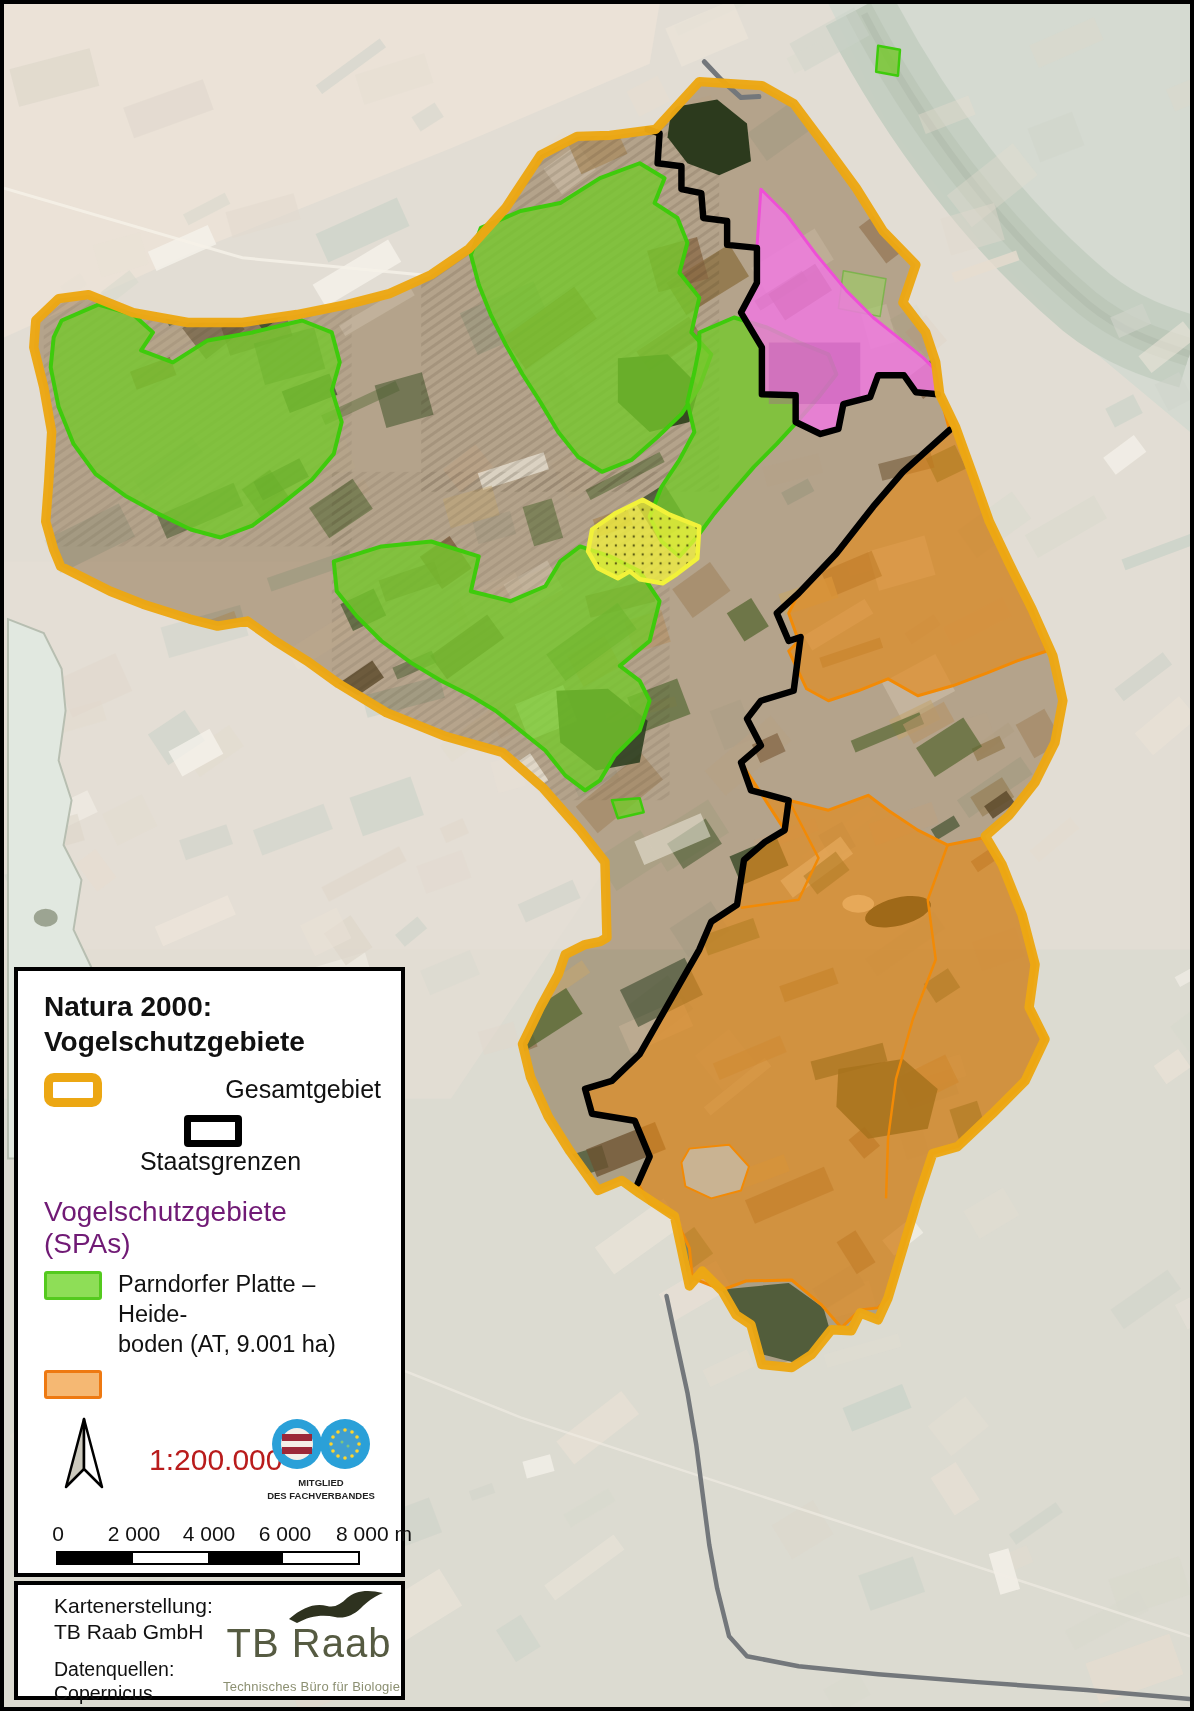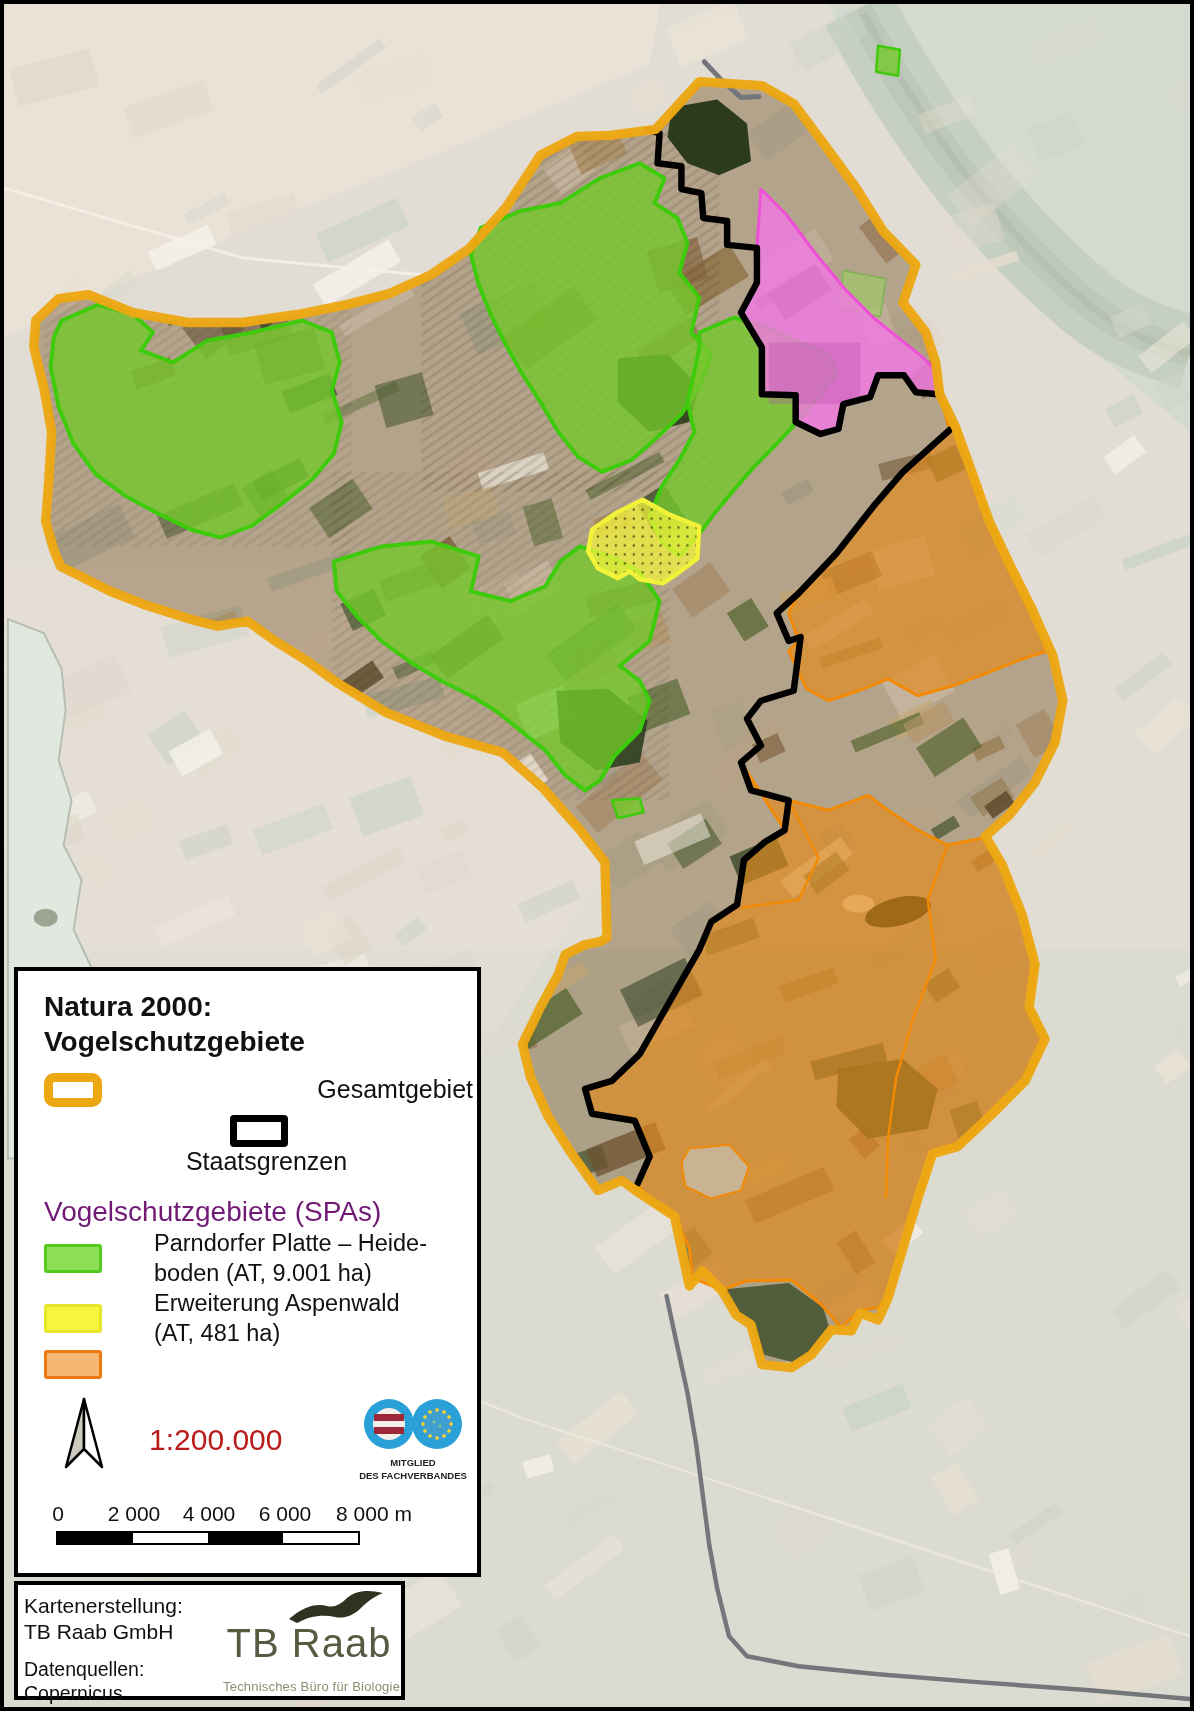--- a/index.html
+++ b/index.html
@@ -6,52 +6,52 @@
   *{box-sizing:border-box;}
   .stage{
     position:relative;width:1194px;height:1711px;overflow:hidden;
     border:4px solid #000;background:#cbc2b1;
     font-family:"Liberation Sans", sans-serif;
   }
   .map-svg{position:absolute;left:0;top:0;width:1186px;height:1703px;display:block;}
 
   
   .panel{
-    position:absolute;left:10px;top:963px;width:467px;height:610px;
-    background:#fff;border:4px solid #000;padding:18px 4px 10px 26px;
+    position:absolute;left:10px;top:963px;width:391px;height:610px;
+    background:#fff;border:4px solid #000;padding:18px 20px 10px 26px;
   }
   .panel-title{font-size:28px;font-weight:bold;line-height:1.26;color:#111;}
   .outline-row{display:flex;align-items:center;margin-top:13px;justify-content:space-between;}
   .outline-row + .outline-row{margin-top:8px;flex-direction:column;}
   .sw-outline{width:58px;height:34px;border-radius:10px;background:#fff;border:9px solid #eca713;flex:0 0 auto;}
   .sw-outline.black{border:7px solid #000;border-radius:4px;height:32px;}
   .outline-label{font-size:25px;color:#111;margin-left:16px;}
   .spa-heading{font-size:28px;color:#701a75;margin-top:20px;}
-  .spa-row{display:flex;align-items:center;gap:36px;}
+  .spa-row{display:flex;align-items:flex-start;margin-top:9px;}
   .sw-fill{width:58px;height:29px;border-radius:3px;flex:0 0 auto;margin-top:2px;}
   .sw-green{background:#8ede57;border:3px solid #54ca1e;}
   .sw-yellow{background:#f6f63e;border:3px solid #e6e62a;}
   .sw-pink{background:#f388e9;border:3px solid #ee49d3;}
   .sw-orange{background:#f5b873;border:3px solid #ee7911;}
   .spa-label{font-size:23.5px;line-height:1.28;color:#111;margin-left:16px;}
   .tools-row{position:relative;height:105px;margin-top:16px;}
   .north-arrow{position:absolute;left:14px;top:0;}
   .scale-ratio{position:absolute;left:105px;top:28px;font-size:30px;color:#b91c1c;}
   .badges{position:absolute;right:4px;top:2px;width:112px;text-align:center;}
   .badge-caption{font-size:9.5px;font-weight:bold;line-height:1.35;color:#222;margin-top:2px;}
   .scalebar-wrap{position:relative;height:44px;margin-top:2px;}
   .sb-label{position:absolute;top:0;font-size:21px;color:#111;transform:translateX(-50%);white-space:nowrap;}
   .scalebar{position:absolute;left:12px;top:29px;width:304px;height:14px;border:2px solid #000;display:flex;}
   .scalebar div{flex:1 1 25%;}
   .sb-b{background:#000;} .sb-w{background:#fff;}
 
   
   .credits{
     position:absolute;left:10px;top:1577px;width:391px;height:119px;
-    background:#fff;border:4px solid #000;padding:8px 10px 6px 6px;
+    background:#fff;border:4px solid #000;padding:8px 10px 6px 36px;
   }
   .credits-left{float:left;width:200px;font-size:21px;line-height:1.22;color:#111;}
   .credits-gap{height:14px;}
   .credits-small{font-size:19.5px;line-height:1.2;}
   .logo{position:absolute;right:6px;top:4px;width:172px;text-align:center;}
   .logo-bird{display:block;margin-left:62px;}
   .logo-text{font-size:40px;color:#565b42;letter-spacing:1px;line-height:1;margin-top:-6px;}
   .logo-sub{font-size:13px;color:#8c9072;letter-spacing:.2px;margin-top:16px;white-space:nowrap;}
 </style>
 </head>
@@ -519,27 +519,20 @@
     <div class="spa-heading">Vogelschutzgebiete (SPAs)</div>
 
     <div class="spa-row">
       <div class="sw-fill sw-green"></div>
       <div class="spa-label">
         <div>Parndorfer Platte – Heide-</div>
         <div>boden (AT, 9.001 ha)</div>
       </div>
     </div>
     <div class="spa-row">
-      <div class="sw-fill sw-yellow"></div>
-      <div class="spa-label">
-        <div>Erweiterung Aspenwald</div>
-        <div>(AT, 481 ha)</div>
-      </div>
-    </div>
-    <div class="spa-row">
       <div class="sw-fill sw-orange"></div>
     </div>
 
     <div class="tools-row">
       <svg class="north-arrow" width="52" height="78" viewBox="0 0 52 78">
         <path d="M26,4 L8,72 L26,54 Z" fill="#ccc9bd" stroke="#000" stroke-width="2.5" stroke-linejoin="round"></path>
         <path d="M26,4 L44,72 L26,54 Z" fill="#ffffff" stroke="#000" stroke-width="2.5" stroke-linejoin="round"></path>
       </svg>
       <div class="scale-ratio">1:200.000</div>
       <div class="badges">

